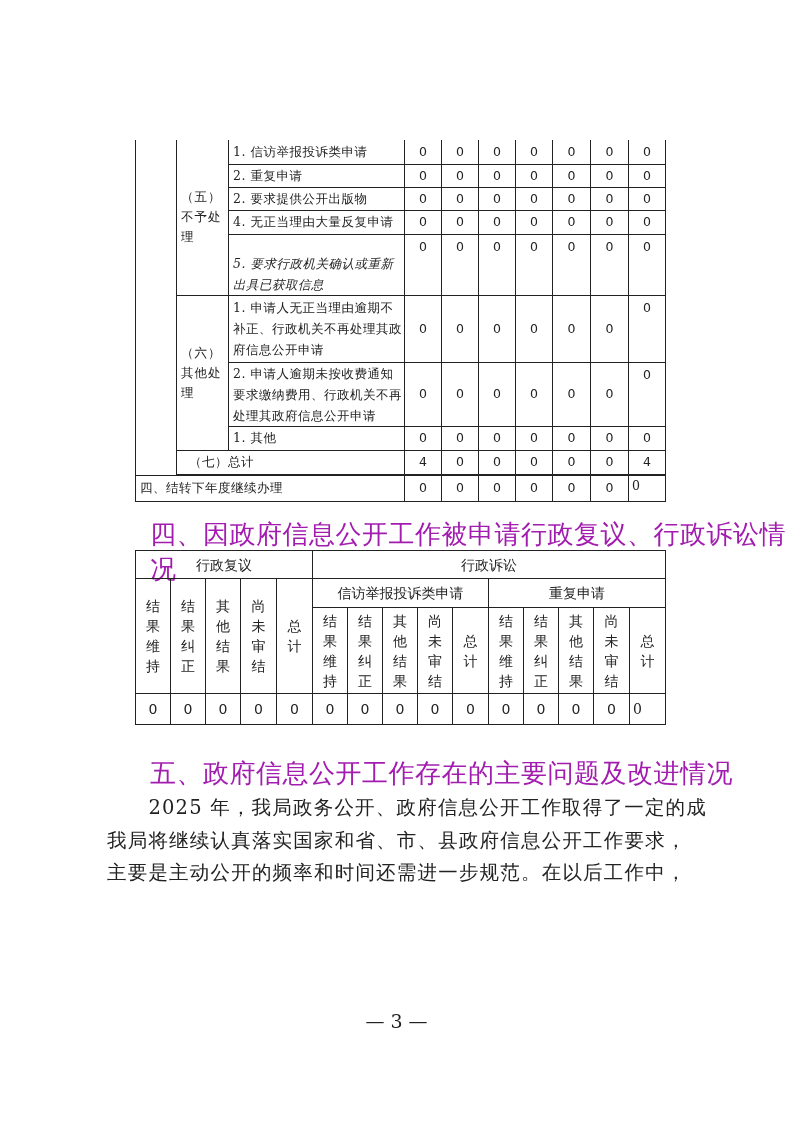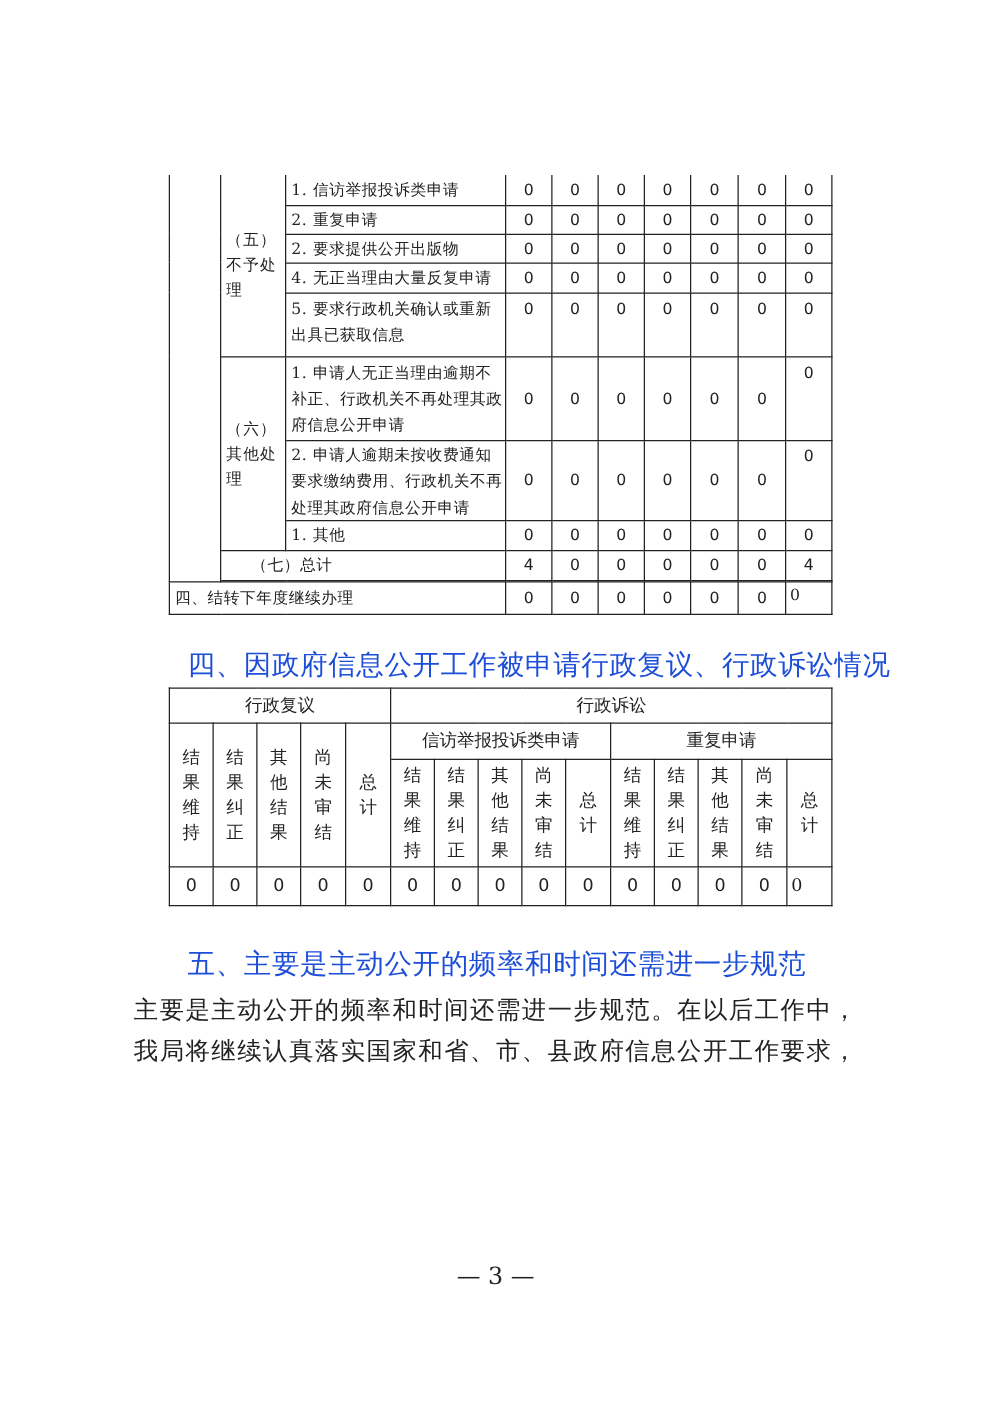--- a/index.html
+++ b/index.html
@@ -10,21 +10,21 @@
   .num { font-family:"DejaVu Sans", "Liberation Sans", sans-serif; text-align:center; font-size:12.5px; }
   .num-top { vertical-align:top; padding-top:2px; }
   .lbl { padding-left:4px; vertical-align:middle; letter-spacing:0.5px; }
   .grp { vertical-align:middle; padding-left:4px; letter-spacing:1px; }
   .noTop { border-top:none; }
   #t1 { left:135px; top:140px; width:530px; }
   #t2 { left:135px; top:550px; width:530px; }
   #t2 td { text-align:center; font-size:14px; }
   .vert { line-height:20px; }
   h2 { position:absolute; margin:0; font-family:"DejaVu Sans", "Liberation Sans", sans-serif;
-       font-weight:normal; font-size:22px; letter-spacing:0.5px; color:#1d4ed8; }
+       font-weight:normal; font-size:26px; letter-spacing:0.5px; color:#a21caf; }
   #h4 { left:150px; top:517px; }
   #h5 { left:150px; top:756px; }
   .para { position:absolute; left:107px; top:792px; width:600px; font-size:19.5px;
           line-height:32.5px; letter-spacing:1.2px; color:#222; }
   .para p { margin:0; white-space:nowrap; }
   .pnum { position:absolute; top:1010px; left:0; width:793px; text-align:center; font-size:19px; color:#222; }
   .lastzero { text-align:left !important; padding-left:3px; vertical-align:top; font-family:"DejaVu Serif","Liberation Serif",serif; }
 </style>
 </head>
 <body>
@@ -80,21 +80,21 @@
       <td class="lbl">4. 无正当理由大量反复申请</td>
       <td class="num">0</td>
       <td class="num">0</td>
       <td class="num">0</td>
       <td class="num">0</td>
       <td class="num">0</td>
       <td class="num">0</td>
       <td class="num">0</td>
     </tr>
     <tr style="height:51px">
-      <td class="lbl" style="line-height:21px;padding-top:1px;vertical-align:top;">5. 要求行政机关确认或重新出具已获取信息</td>
+      <td class="lbl" style="line-height:21px;padding-top:18px;vertical-align:top;font-style:italic;">5. 要求行政机关确认或重新出具已获取信息</td>
       <td class="num num-top">0</td>
       <td class="num num-top">0</td>
       <td class="num num-top">0</td>
       <td class="num num-top">0</td>
       <td class="num num-top">0</td>
       <td class="num num-top">0</td>
       <td class="num num-top">0</td>
     </tr>
 
     <tr style="height:67px">
@@ -123,21 +123,21 @@
       <td class="num">0</td>
       <td class="num">0</td>
       <td class="num">0</td>
       <td class="num">0</td>
       <td class="num">0</td>
       <td class="num">0</td>
       <td class="num">0</td>
     </tr>
 
     <tr style="height:24px">
-      <td colspan="2" class="lbl" style="padding-left:24px;">（七）总计</td>
+      <td colspan="2" class="lbl" style="padding-left:12px;">（七）总计</td>
       <td class="num">4</td>
       <td class="num">0</td>
       <td class="num">0</td>
       <td class="num">0</td>
       <td class="num">0</td>
       <td class="num">0</td>
       <td class="num">4</td>
     </tr>
 
     <tr style="height:0px">
@@ -219,20 +219,21 @@
       <td class="num">0</td>
       <td class="num">0</td>
       <td class="num">0</td>
       <td class="num">0</td>
       <td class="num">0</td>
       <td class="num lastzero" style="vertical-align:middle;font-size:14px;">0</td>
     </tr>
   </tbody>
 </table>
 
-<h2 id="h5">五、主要是主动公开的频率和时间还需进一步规范</h2>
+<h2 id="h5">五、政府信息公开工作存在的主要问题及改进情况</h2>
 
 <div class="para">
+  <p>　　2025 年，我局政务公开、政府信息公开工作取得了一定的成</p>
+  <p>我局将继续认真落实国家和省、市、县政府信息公开工作要求，</p>
   <p>主要是主动公开的频率和时间还需进一步规范。在以后工作中，</p>
-  <p>我局将继续认真落实国家和省、市、县政府信息公开工作要求，</p>
 </div>
 
 <div class="pnum">— 3 —</div>
 
 </body></html>

